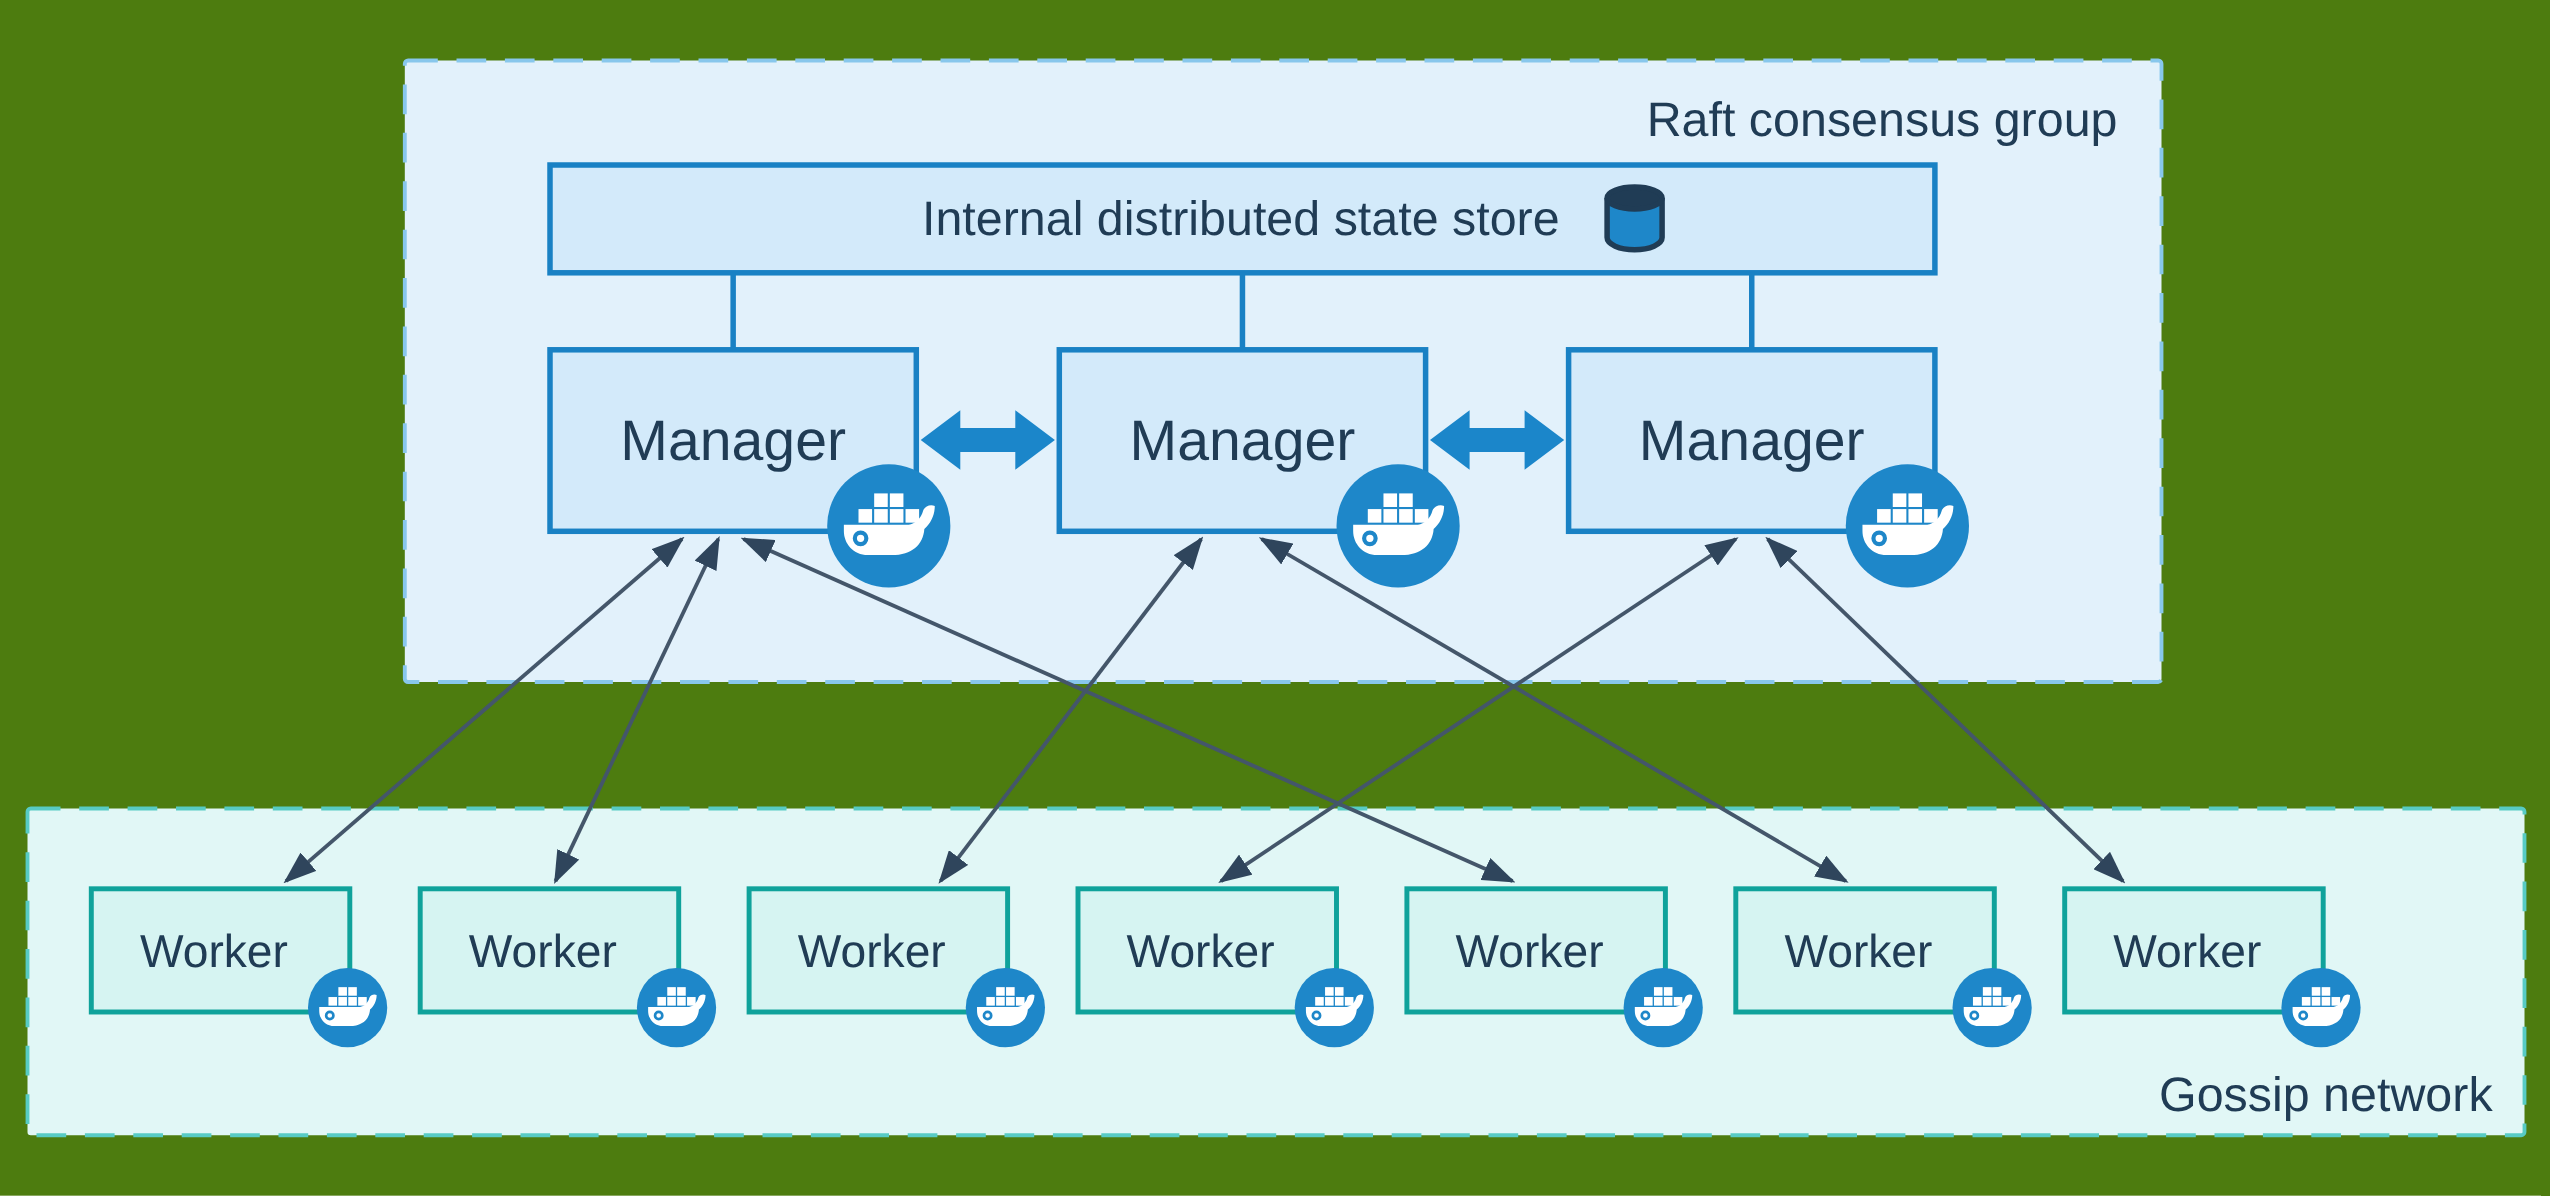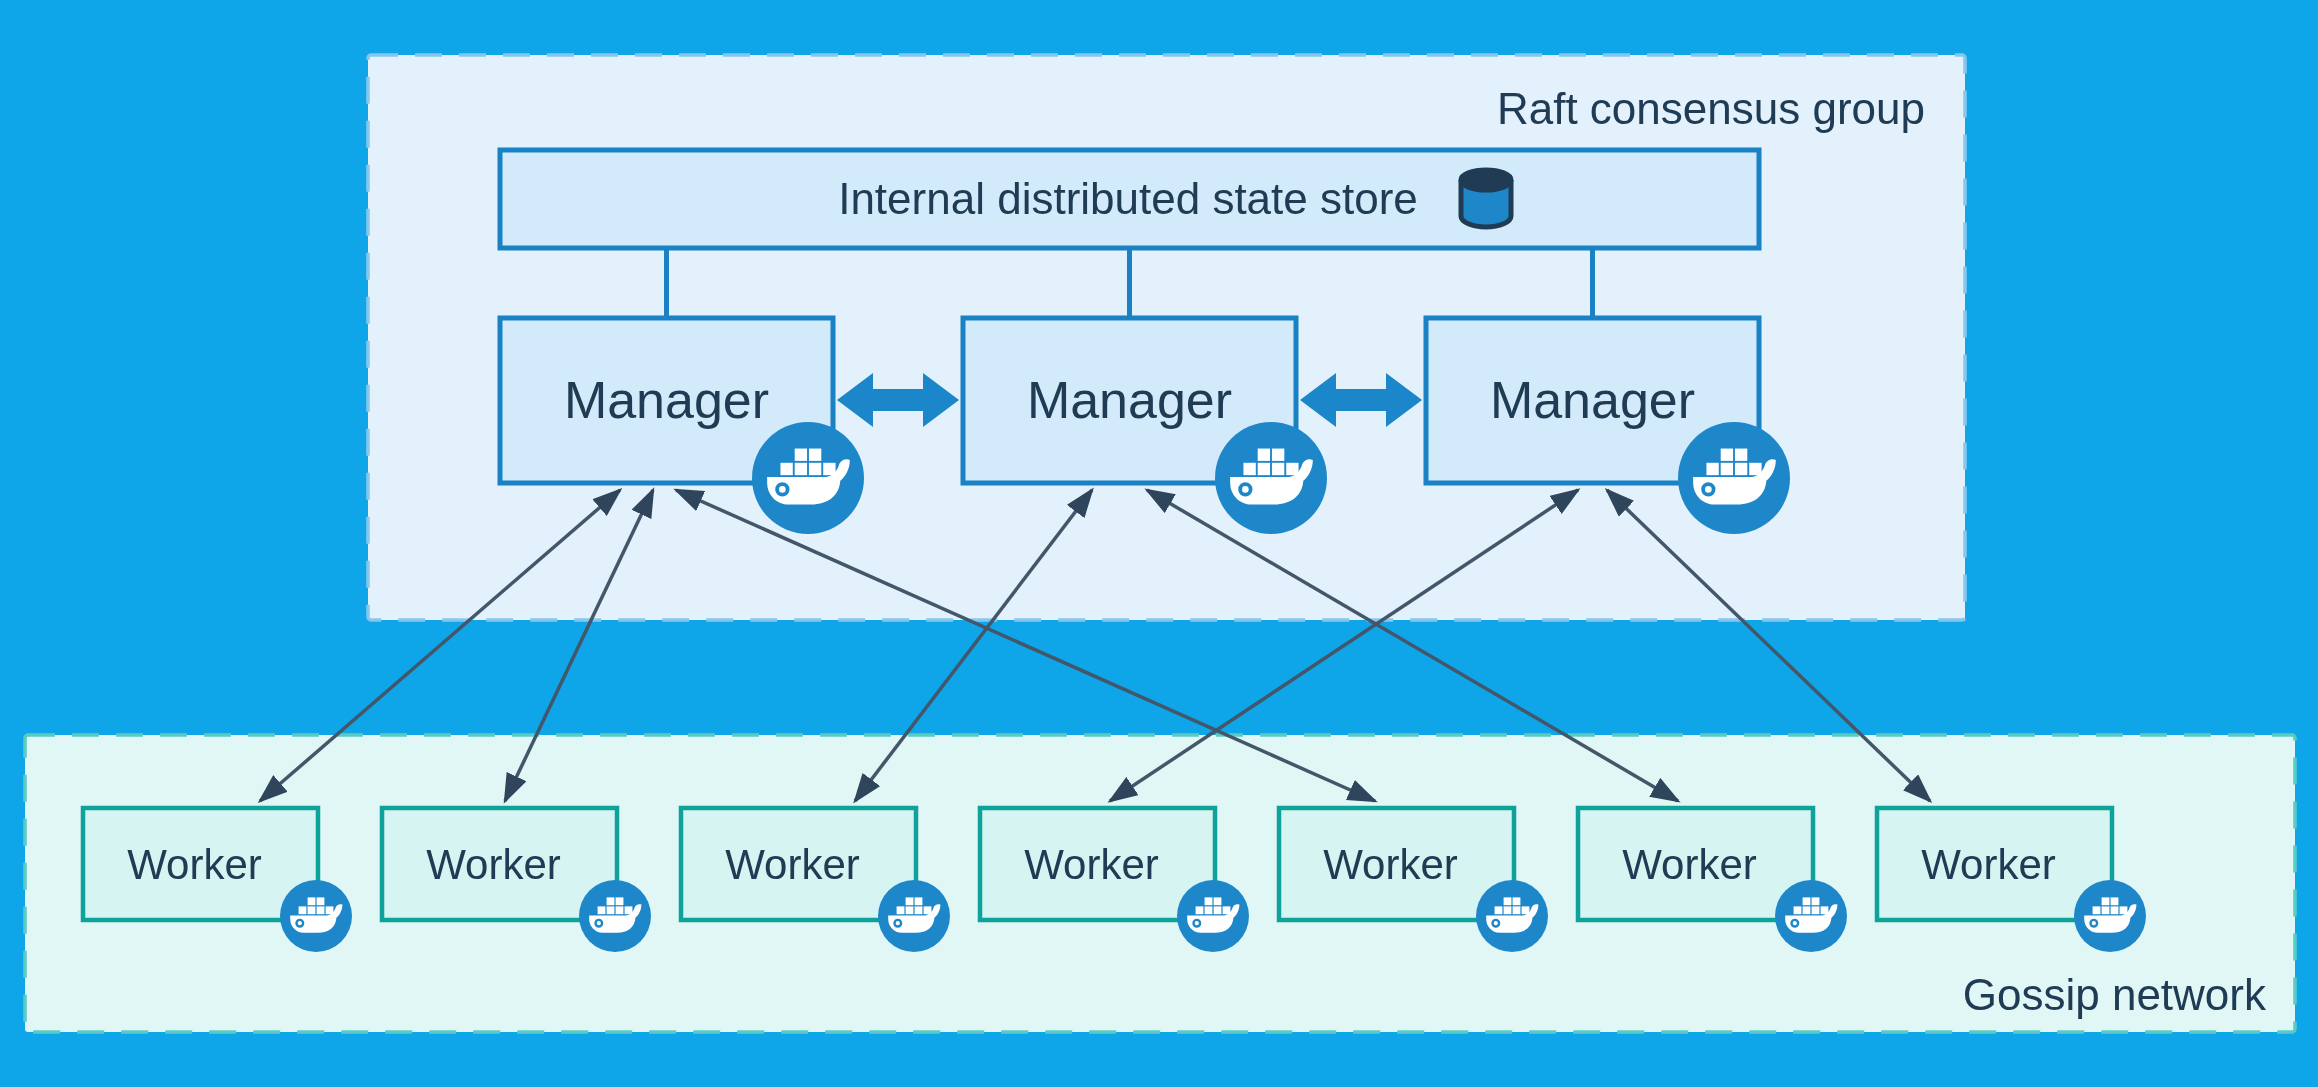--- a/index.html
+++ b/index.html
@@ -1,16 +1,16 @@
 <!DOCTYPE html>
 <html><head>
 <meta charset="utf-8">
 <style>
   html,body{margin:0;padding:0;background:#ffffff;}
-  .stage{width:100%;background:#0ea5e9;}
+  .stage{width:100%;background:#4d7c0f;}
   svg{display:block;width:100%;height:auto;}
   text{font-family:"Liberation Sans","DejaVu Sans",sans-serif;}
   .grp-label{font-size:44px;}
   .store-label{font-size:44px;}
   .mgr-label{font-size:52px;}
   .wrk-label{font-size:42px;}
 </style>
 </head>
 <body>
 

